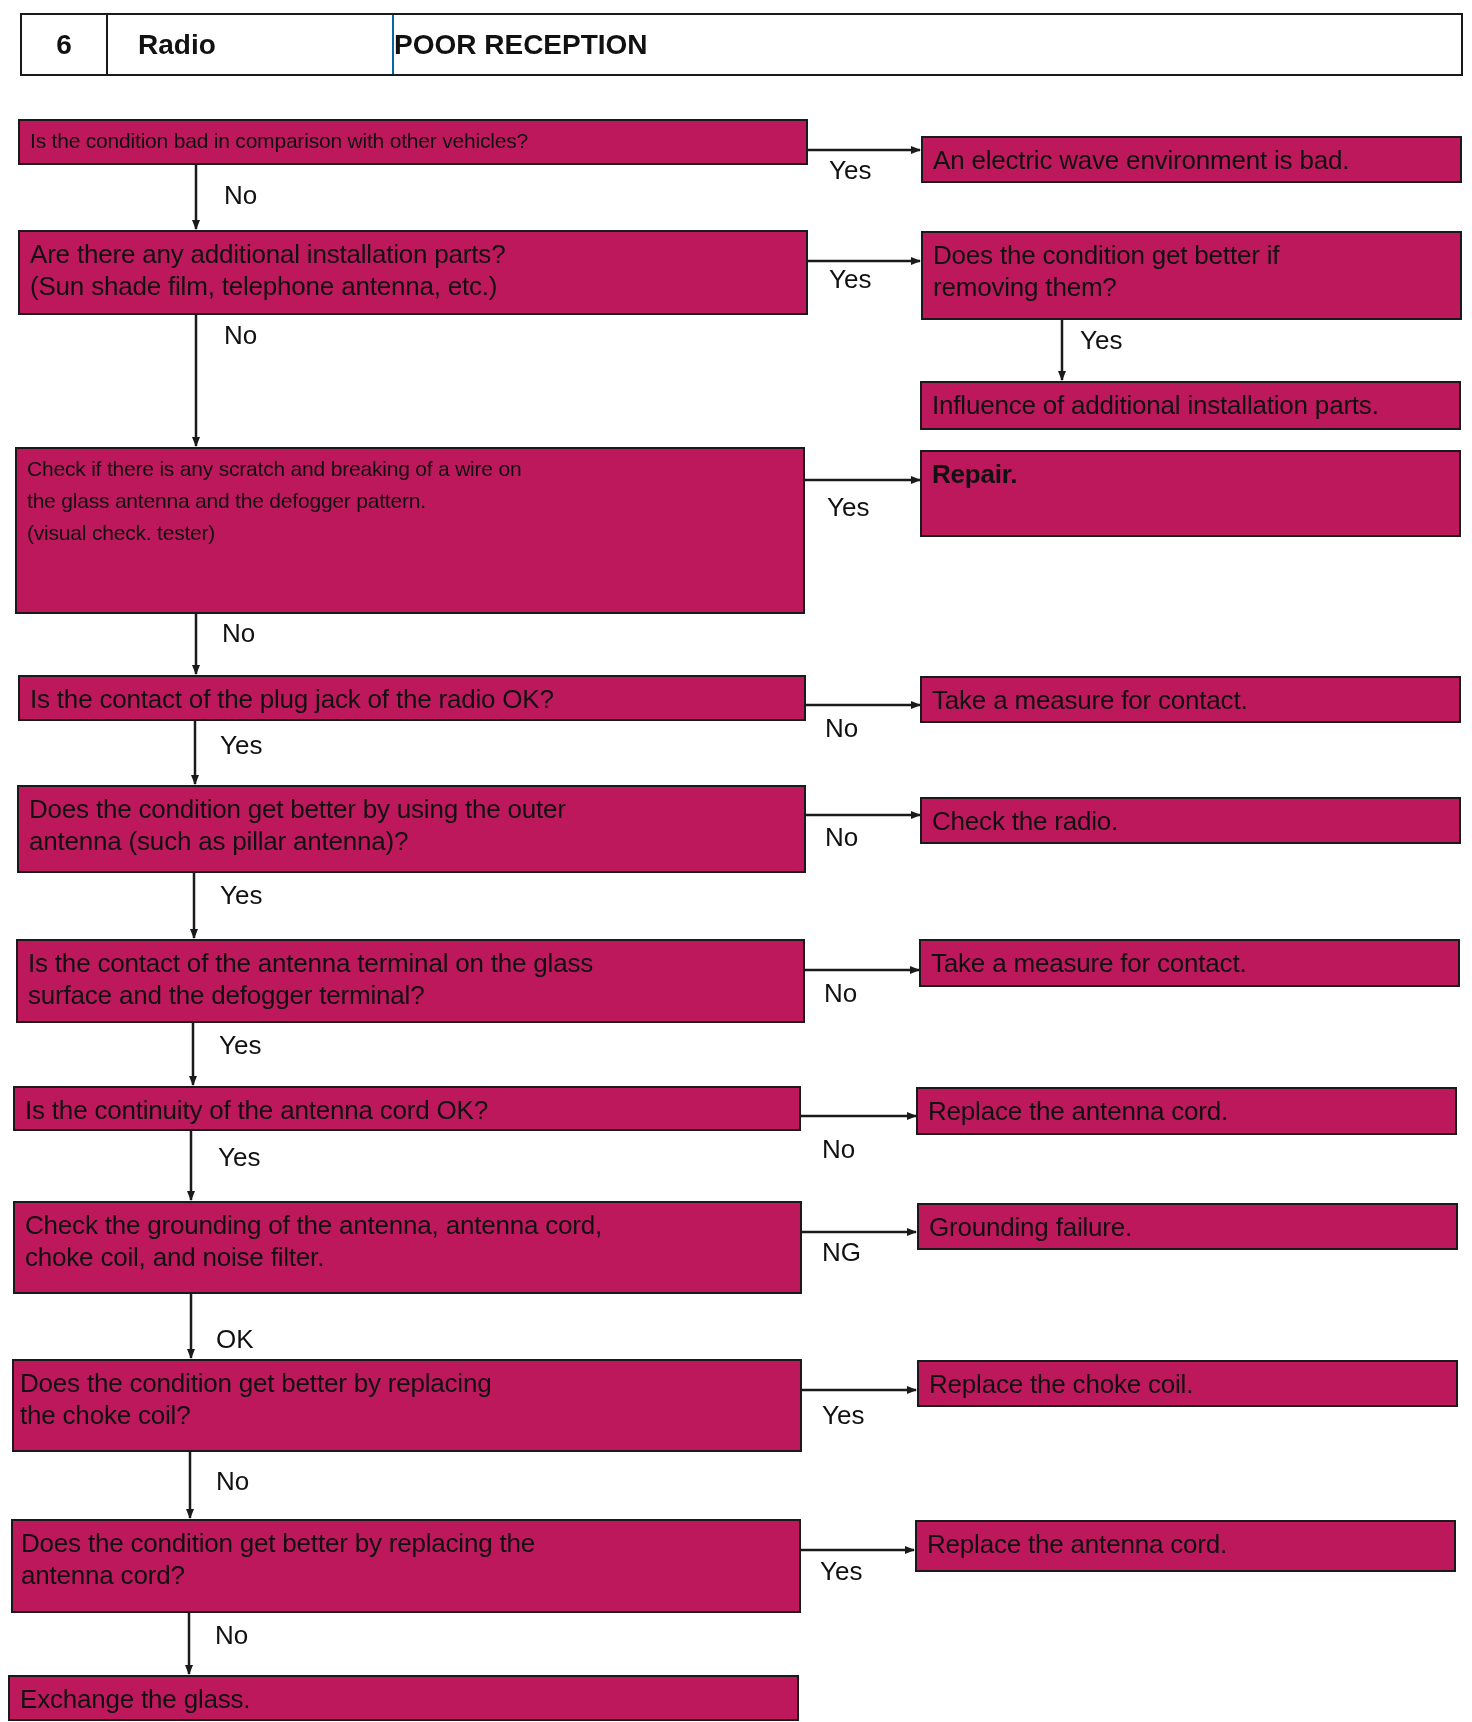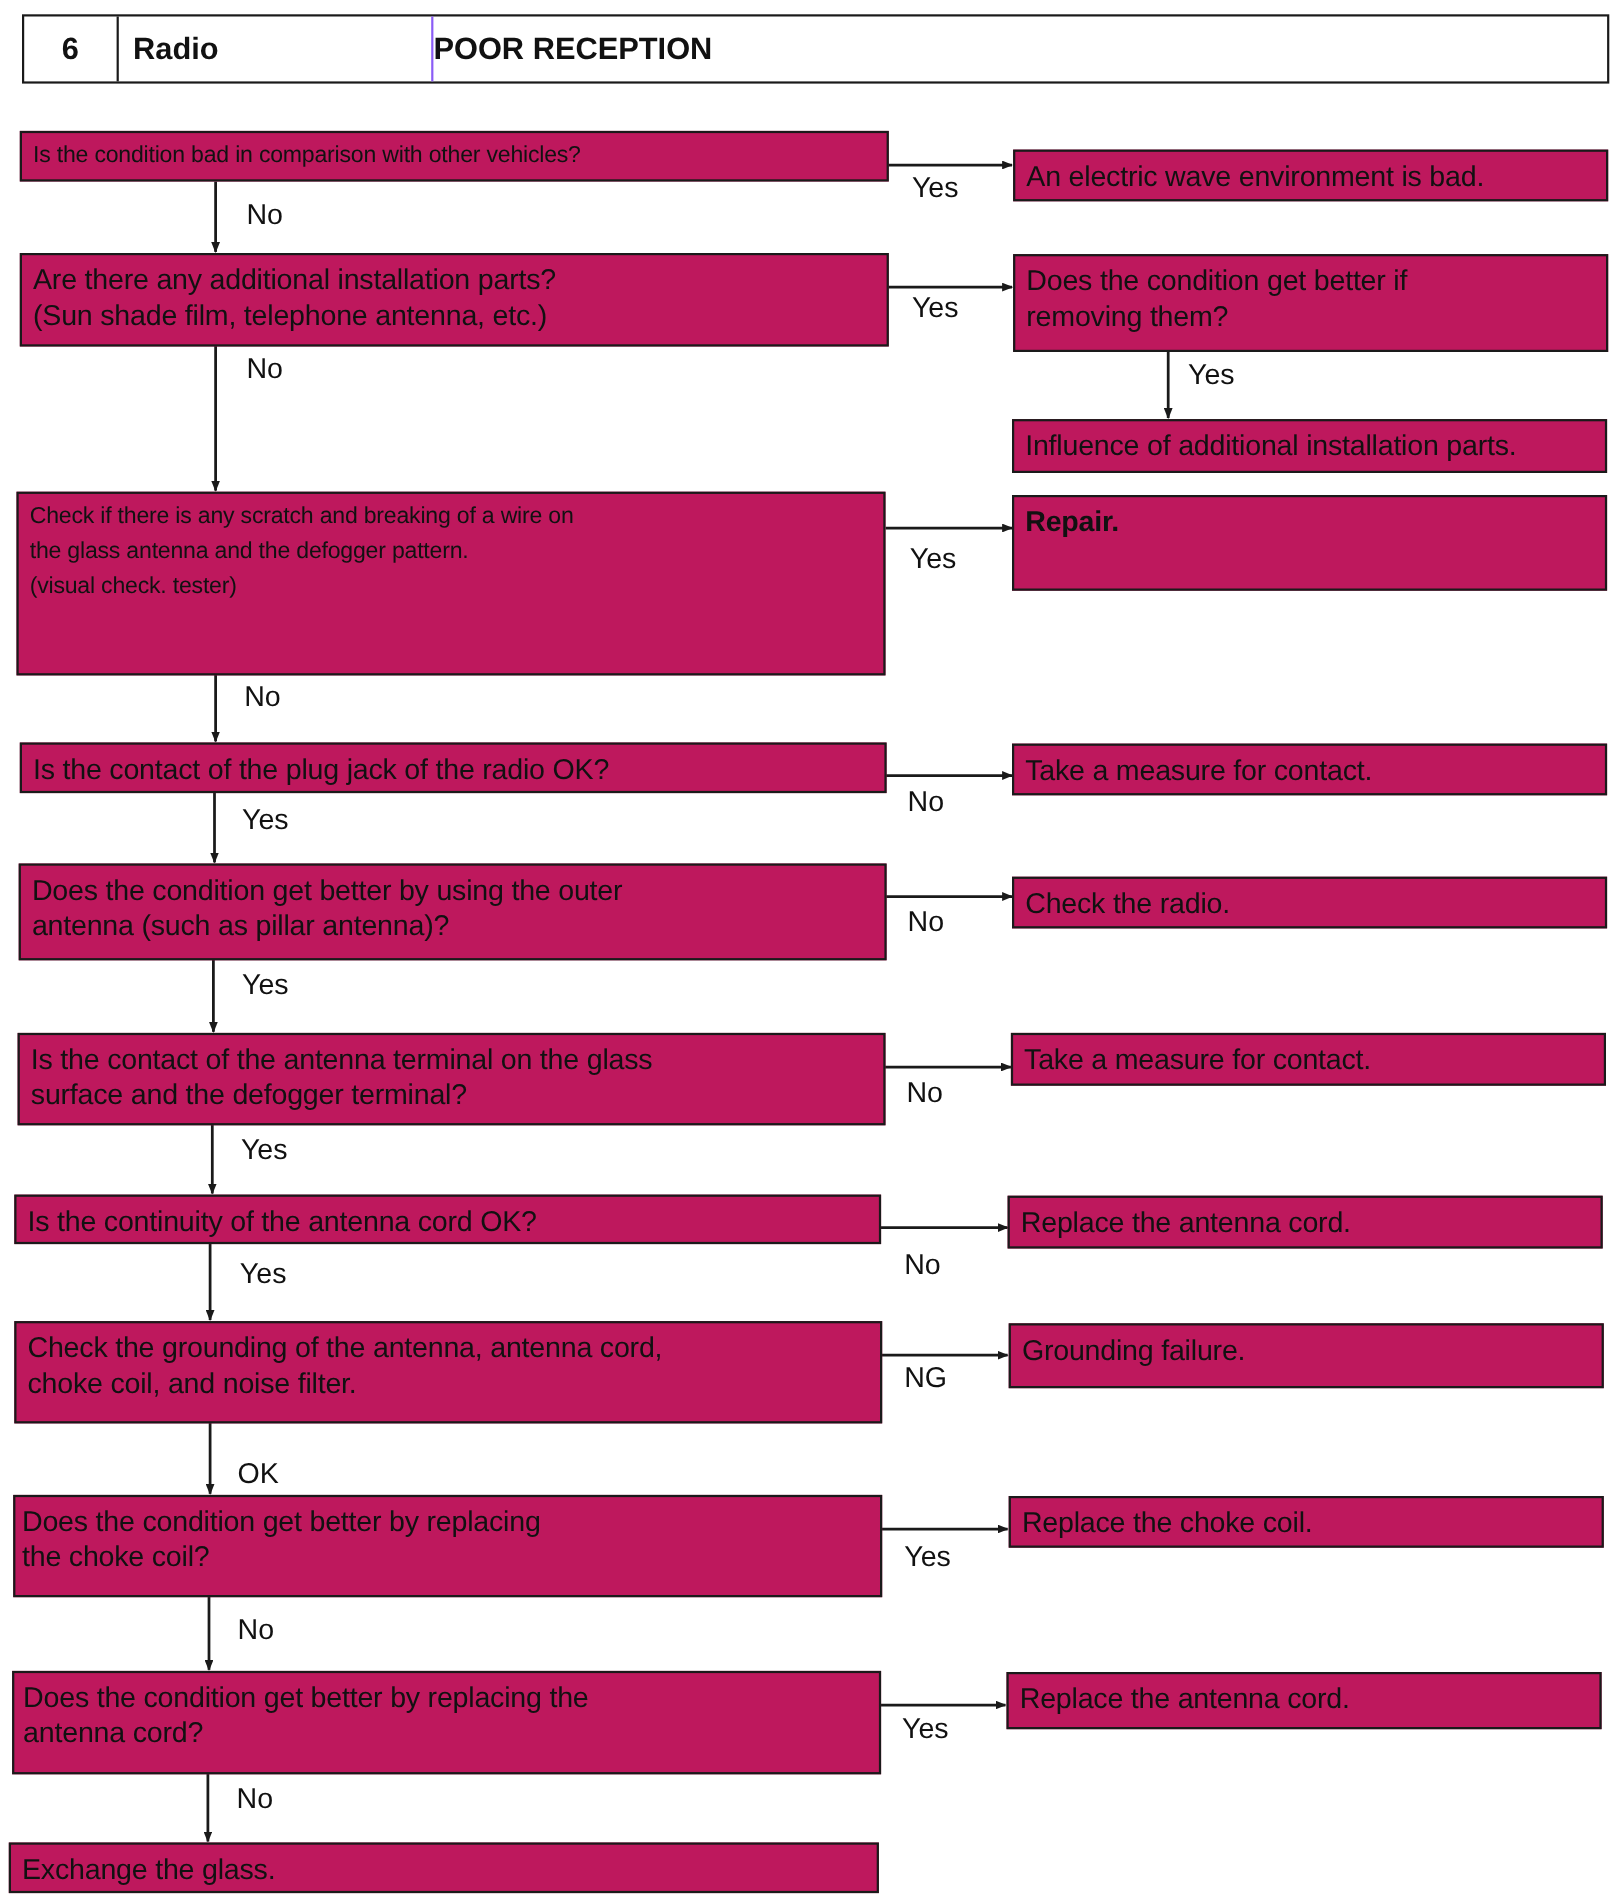--- a/index.html
+++ b/index.html
@@ -2,21 +2,21 @@
 <html><head>
 <meta charset="utf-8">
 <style>
   html, body { margin:0; padding:0; background:#ffffff; }
   body { width:1472px; height:1722px; position:relative; overflow:hidden;
          font-family:"Liberation Sans", sans-serif; color:#111; }
   .box { position:absolute; border:2px solid #1a1a1a; box-sizing:border-box; background:#be185d; }
   .hdr { position:absolute; left:20px; top:13px; width:1443px; height:63px; border:2px solid #1a1a1a; box-sizing:border-box; display:flex; }
   .hdr .cell { height:100%; display:flex; align-items:center; font-weight:bold; font-size:28px; box-sizing:border-box; }
   .hdr .c1 { width:86px; justify-content:center; border-right:2px solid #1a1a1a; }
-  .hdr .c2 { width:286px; padding-left:13px; border-right:2px solid #8b5cf6; }
+  .hdr .c2 { width:286px; padding-left:30px; border-right:2px solid #0369a1; }
   .hdr .c3 { flex:1; padding-left:0;text-align:right; }
   .txt { position:absolute; left:10px; top:6px; right:10px; font-size:26px; line-height:32px; white-space:pre-line; letter-spacing:-0.2px; }
   .txt.small { font-size:21px; line-height:32px; top:4px; }
   .lbl { position:absolute; font-size:26px; }
   svg.arrows { position:absolute; left:0; top:0; }
 </style>
 </head>
 <body>
 
 <div class="hdr">
@@ -131,21 +131,21 @@
 <div class="box" style="left:916px;top:1087px;width:541px;height:48px;">
   <div class="txt">Replace the antenna cord.</div>
 </div>
 
 <div class="box" style="left:13px;top:1201px;width:789px;height:93px;">
   <div class="txt">Check the grounding of the antenna, antenna cord,
 choke coil, and noise filter.</div>
 </div>
 <div class="lbl" style="left:822px;top:1237px;">NG</div>
 <div class="lbl" style="left:216px;top:1300px;margin-top:24px;">OK</div>
-<div class="box" style="left:917px;top:1203px;width:541px;height:59px;">
+<div class="box" style="left:917px;top:1203px;width:541px;height:47px;">
   <div class="txt">Grounding failure.</div>
 </div>
 
 <div class="box" style="left:12px;top:1359px;width:790px;height:93px;">
   <div class="txt" style="left:6px;">Does the condition get better by replacing
 the choke coil?</div>
 </div>
 <div class="lbl" style="left:822px;top:1400px;">Yes</div>
 <div class="lbl" style="left:216px;top:1466px;">No</div>
 <div class="box" style="left:917px;top:1360px;width:541px;height:47px;">

